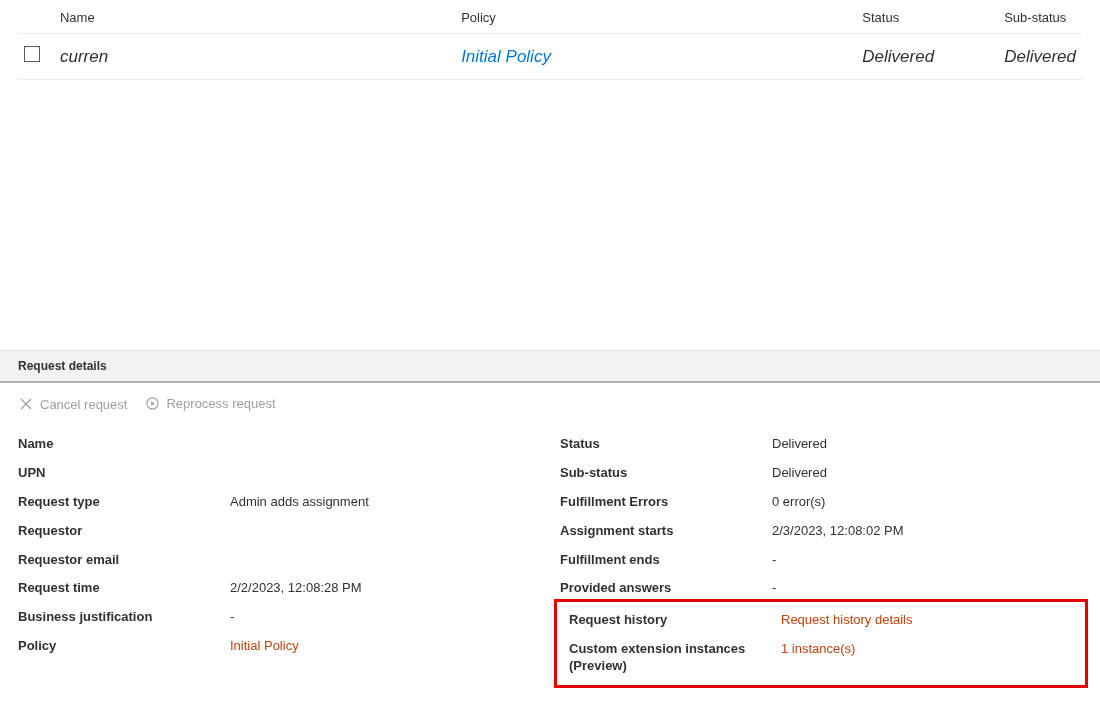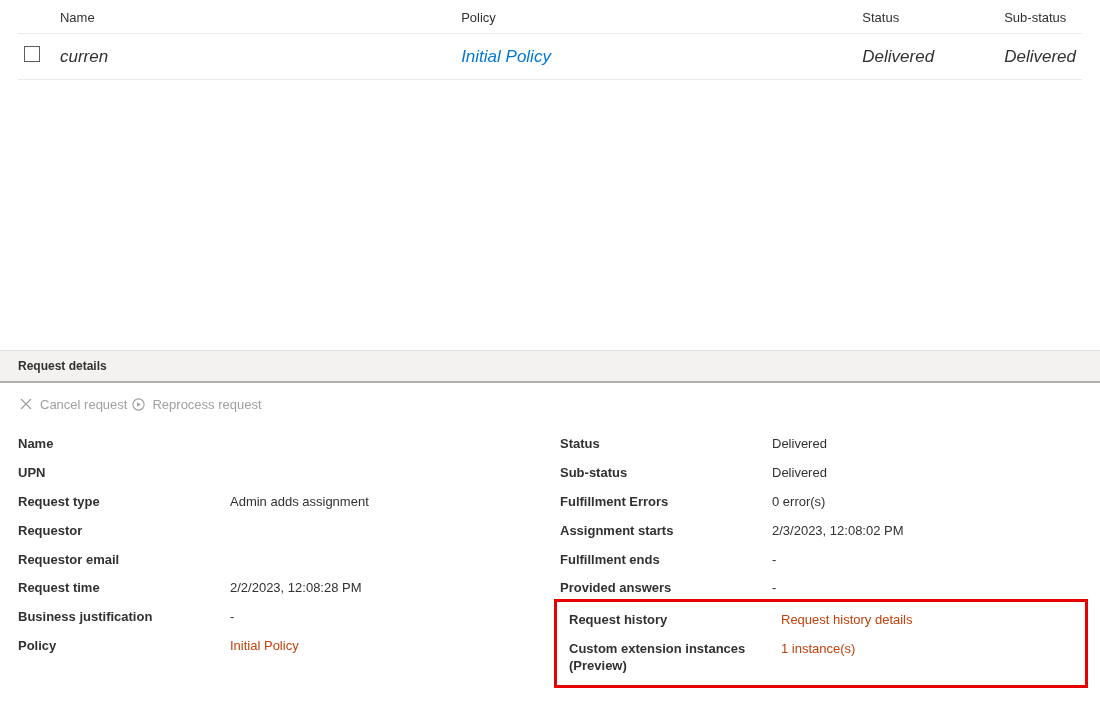--- a/index.html
+++ b/index.html
@@ -64,22 +64,22 @@
       border-top: 1px solid #e1dfdd;
       border-bottom: 2px solid #b3b0ad;
       padding: 8px 18px;
       font-weight: 600;
       font-size: 12px;
       color: #323130;
     }
     
     .action-bar {
       display: flex;
-      align-items: flex-end;
-      gap: 4px;
+      align-items: flex-start;
+      gap: 18px;
       padding: 13px 18px 10px 18px;
     }
     .action-item {
       display: flex;
       align-items: center;
       gap: 6px;
       color: #a19f9d;
       cursor: default;
       font-size: 13px;
     }

